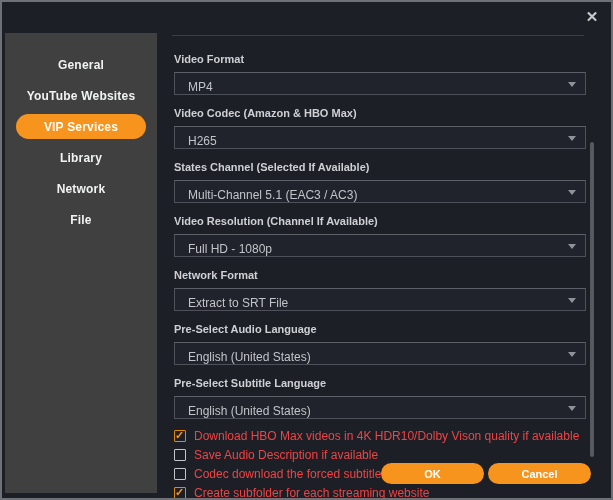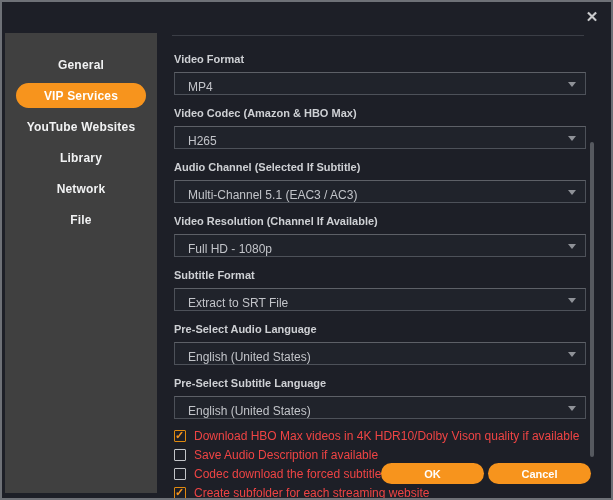--- a/index.html
+++ b/index.html
@@ -77,25 +77,25 @@
 
 <div class="dialog">
 
   <div class="close-btn">✕</div>
   <div class="hsep"></div>
 
   <div class="sidebar">
     <div class="side-item">
       <span class="pill">General</span>
     </div>
+    <div class="side-item">
+      <span class="pill">YouTube Websites</span>
+    </div>
     <div class="side-item active">
       <span class="pill">VIP Services</span>
-    </div>
-    <div class="side-item">
-      <span class="pill">YouTube Websites</span>
     </div>
     <div class="side-item">
       <span class="pill">Library</span>
     </div>
     <div class="side-item">
       <span class="pill">Network</span>
     </div>
     <div class="side-item">
       <span class="pill">File</span>
     </div>
@@ -113,37 +113,37 @@
 
     <div class="field">
       <div class="field-label">Video Codec (Amazon &amp; HBO Max)</div>
       <div class="select">
         <span class="val">H265</span>
         <span class="chev"></span>
       </div>
     </div>
 
     <div class="field">
-      <div class="field-label">Audio Channel (Selected If Subtitle)</div>
+      <div class="field-label">States Channel (Selected If Available)</div>
       <div class="select">
         <span class="val">Multi-Channel 5.1 (EAC3 / AC3)</span>
         <span class="chev"></span>
       </div>
     </div>
 
     <div class="field">
       <div class="field-label">Video Resolution (Channel If Available)</div>
       <div class="select">
         <span class="val">Full HD - 1080p</span>
         <span class="chev"></span>
       </div>
     </div>
 
     <div class="field">
-      <div class="field-label">Subtitle Format</div>
+      <div class="field-label">Network Format</div>
       <div class="select">
         <span class="val">Extract to SRT File</span>
         <span class="chev"></span>
       </div>
     </div>
 
     <div class="field">
       <div class="field-label">Pre-Select Audio Language</div>
       <div class="select">
         <span class="val">English (United States)</span>

